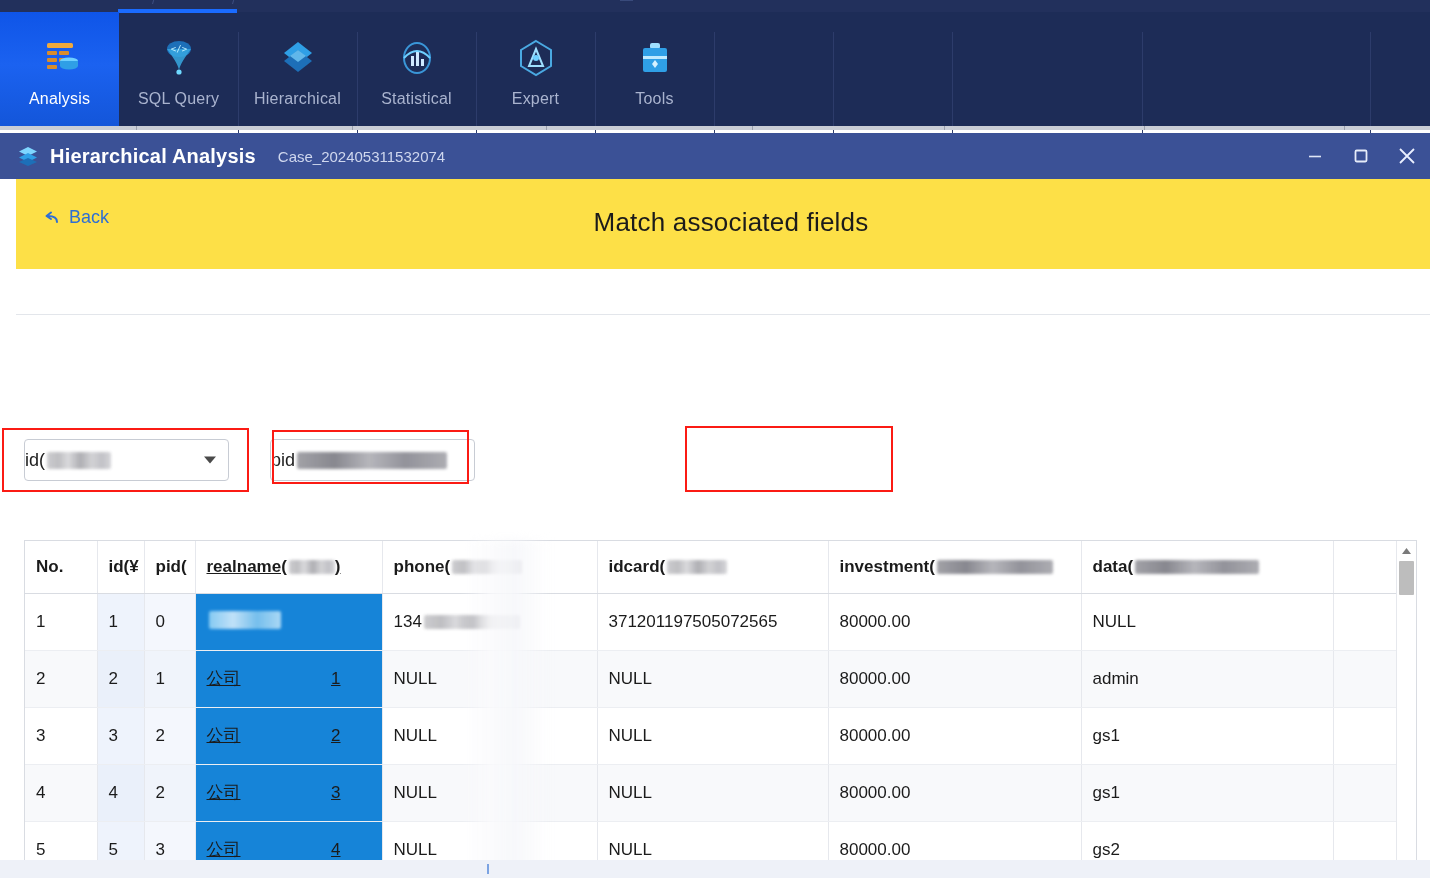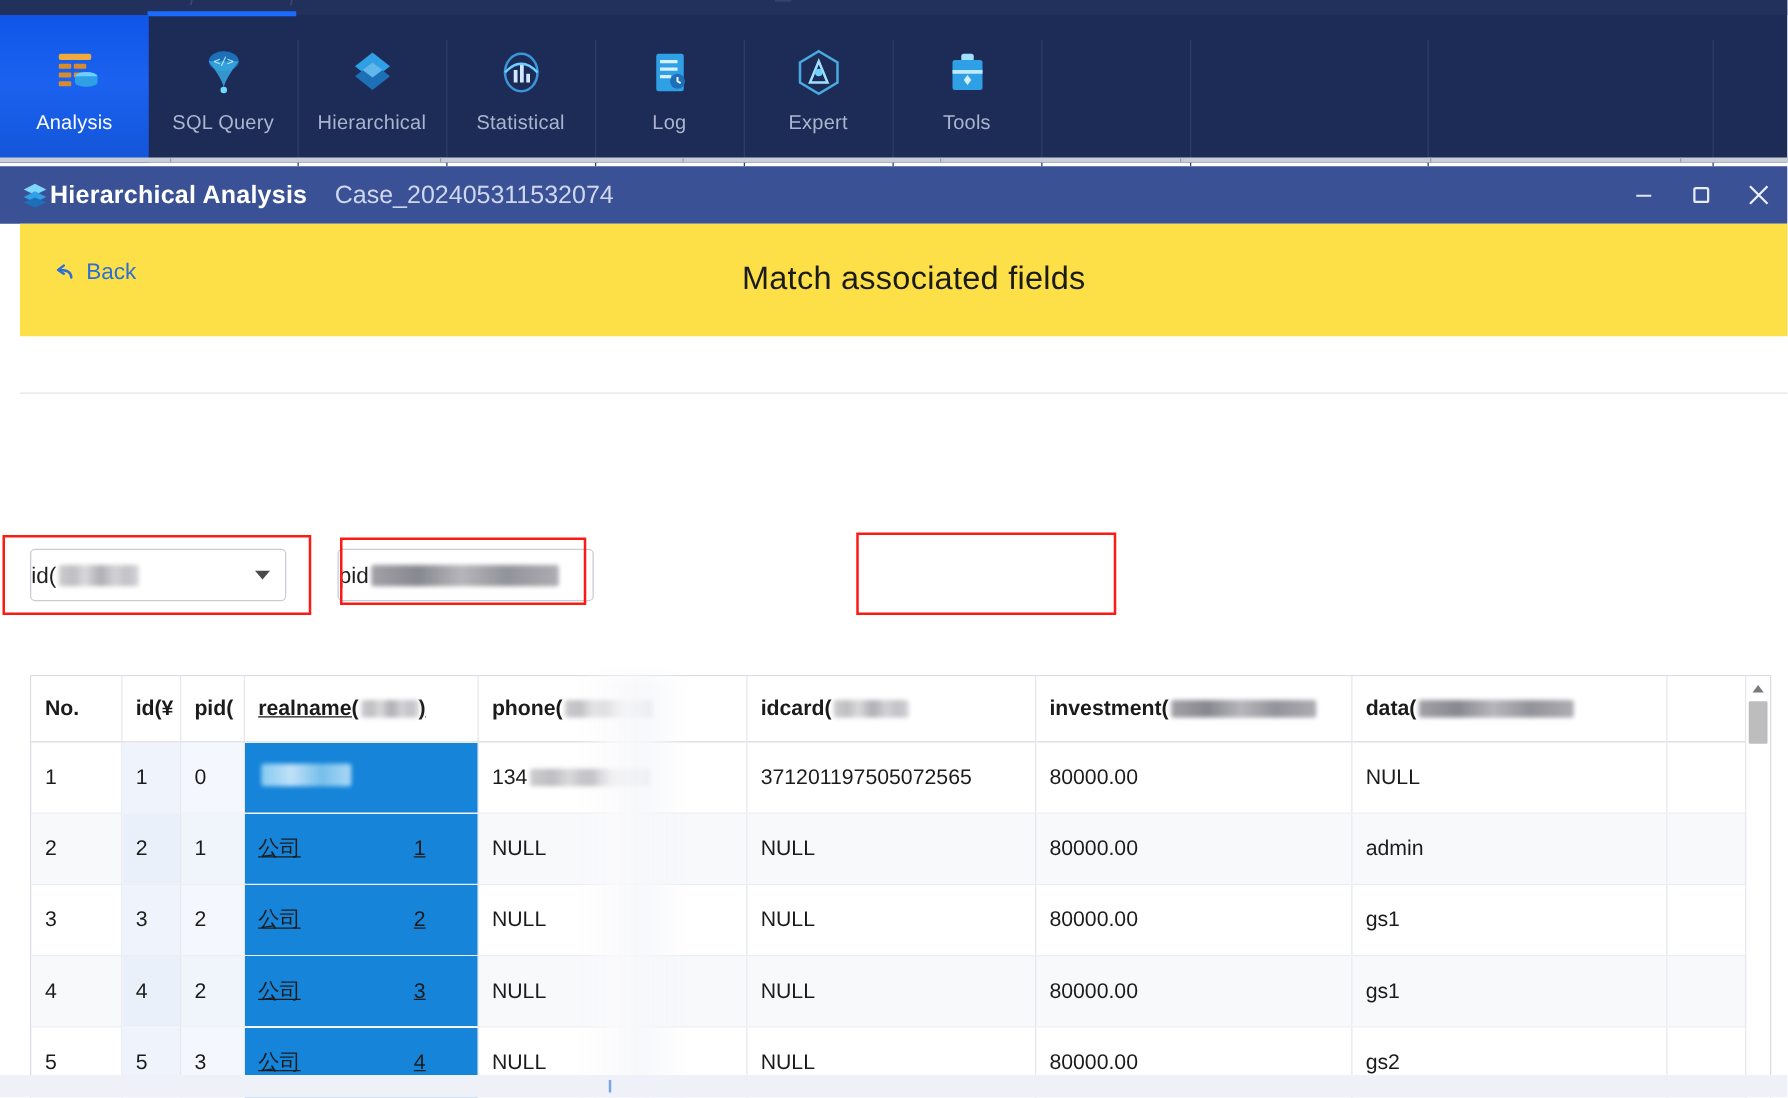--- a/index.html
+++ b/index.html
@@ -54,24 +54,24 @@
   .dialog{
     position:absolute;left:0;top:133px;width:1430px;height:745px;
     background:#ffffff;
   }
   .titlebar{
     position:absolute;left:0;top:0;width:1430px;height:46px;
     background:#3b5196;display:flex;align-items:center;
   }
   .titlebar .tb-icon{margin-left:16px;width:24px;height:24px;display:flex;align-items:center;justify-content:center;}
   .titlebar .tb-title{
-    margin-left:0;color:#ffffff;font-size:20px;font-weight:bold;letter-spacing:.2px;
+    margin-left:10px;color:#ffffff;font-size:20px;font-weight:bold;letter-spacing:.2px;
   }
   .titlebar .tb-case{
-    margin-left:22px;color:#cfd7ee;font-size:20px;
+    margin-left:22px;color:#cfd7ee;font-size:15px;
   }
   .tb-controls{margin-left:auto;display:flex;align-items:center;}
   .tb-btn{
     width:46px;height:46px;display:flex;align-items:center;justify-content:center;
     color:#e3e8f5;cursor:pointer;
   }
   .tb-btn svg{display:block;}
 
   
   .dlg-head{
@@ -285,33 +285,20 @@
             <rect x="21" y="15" width="3" height="15" fill="#cfe9ff"></rect>
             <rect x="26" y="23" width="3" height="7" fill="#cfe9ff"></rect>
             <path d="M9 22 q13 -14 26 0" stroke="#6fd0ff" stroke-width="2" fill="none"></path>
           </svg>
         </div>
         <div class="tlabel">Statistical</div>
       </div>
 
       <div class="tab-sep" style="left:595px;"></div>
 
-      <div class="tab">
-        <div class="ticon">
-          <svg width="44" height="44" viewBox="0 0 44 44">
-            <rect x="11" y="7" width="22" height="30" rx="2" fill="#2f9fe6"></rect>
-            <rect x="14" y="12" width="14" height="2.6" fill="#d6f1ff"></rect>
-            <rect x="14" y="18" width="14" height="2.6" fill="#d6f1ff"></rect>
-            <rect x="14" y="24" width="9" height="2.6" fill="#d6f1ff"></rect>
-            <circle cx="28" cy="29" r="6" fill="#1d6fb8"></circle>
-            <path d="M28 25.5 L28 29 L30.5 30.5" stroke="#eaf7ff" stroke-width="1.6" fill="none"></path>
-          </svg>
-        </div>
-        <div class="tlabel">Log</div>
-      </div>
 
       <div class="tab-sep" style="left:714px;"></div>
 
       <div class="tab">
         <div class="ticon">
           <svg width="44" height="44" viewBox="0 0 44 44">
             <path d="M22 5 L37 14 L37 30 L22 39 L7 30 L7 14 Z" fill="none" stroke="#4aa9e2" stroke-width="2"></path>
             <path d="M22 13 L29 30 L15 30 Z" fill="none" stroke="#9fe0ff" stroke-width="2"></path>
             <circle cx="22" cy="22" r="3" fill="#6fd0ff"></circle>
           </svg>

